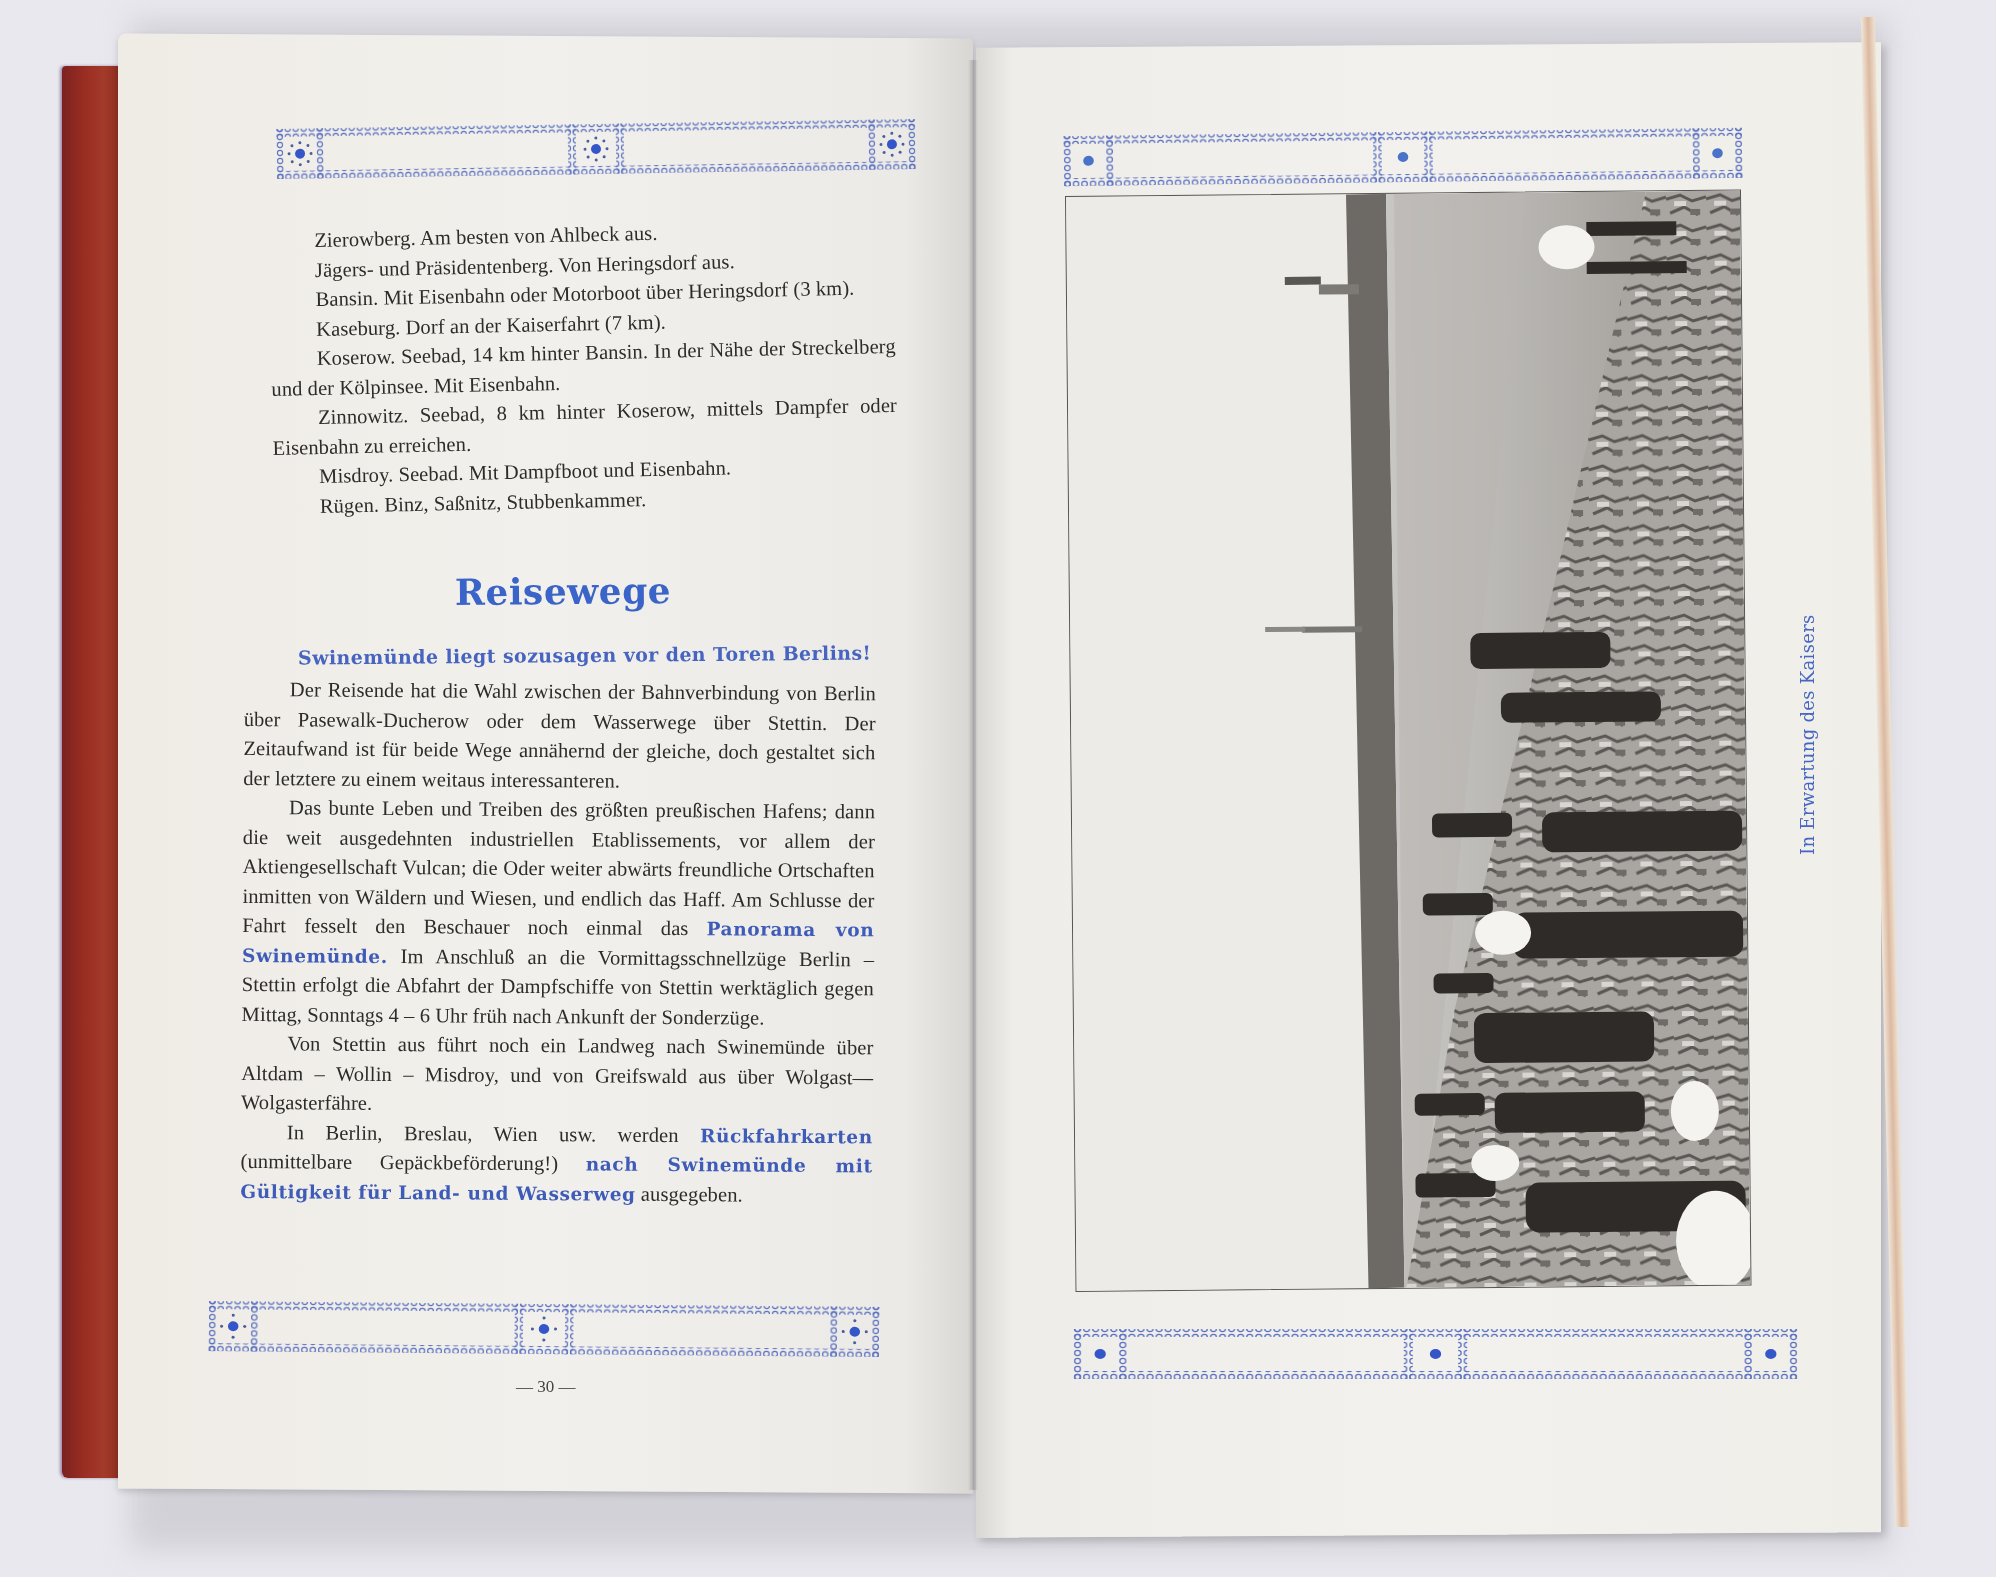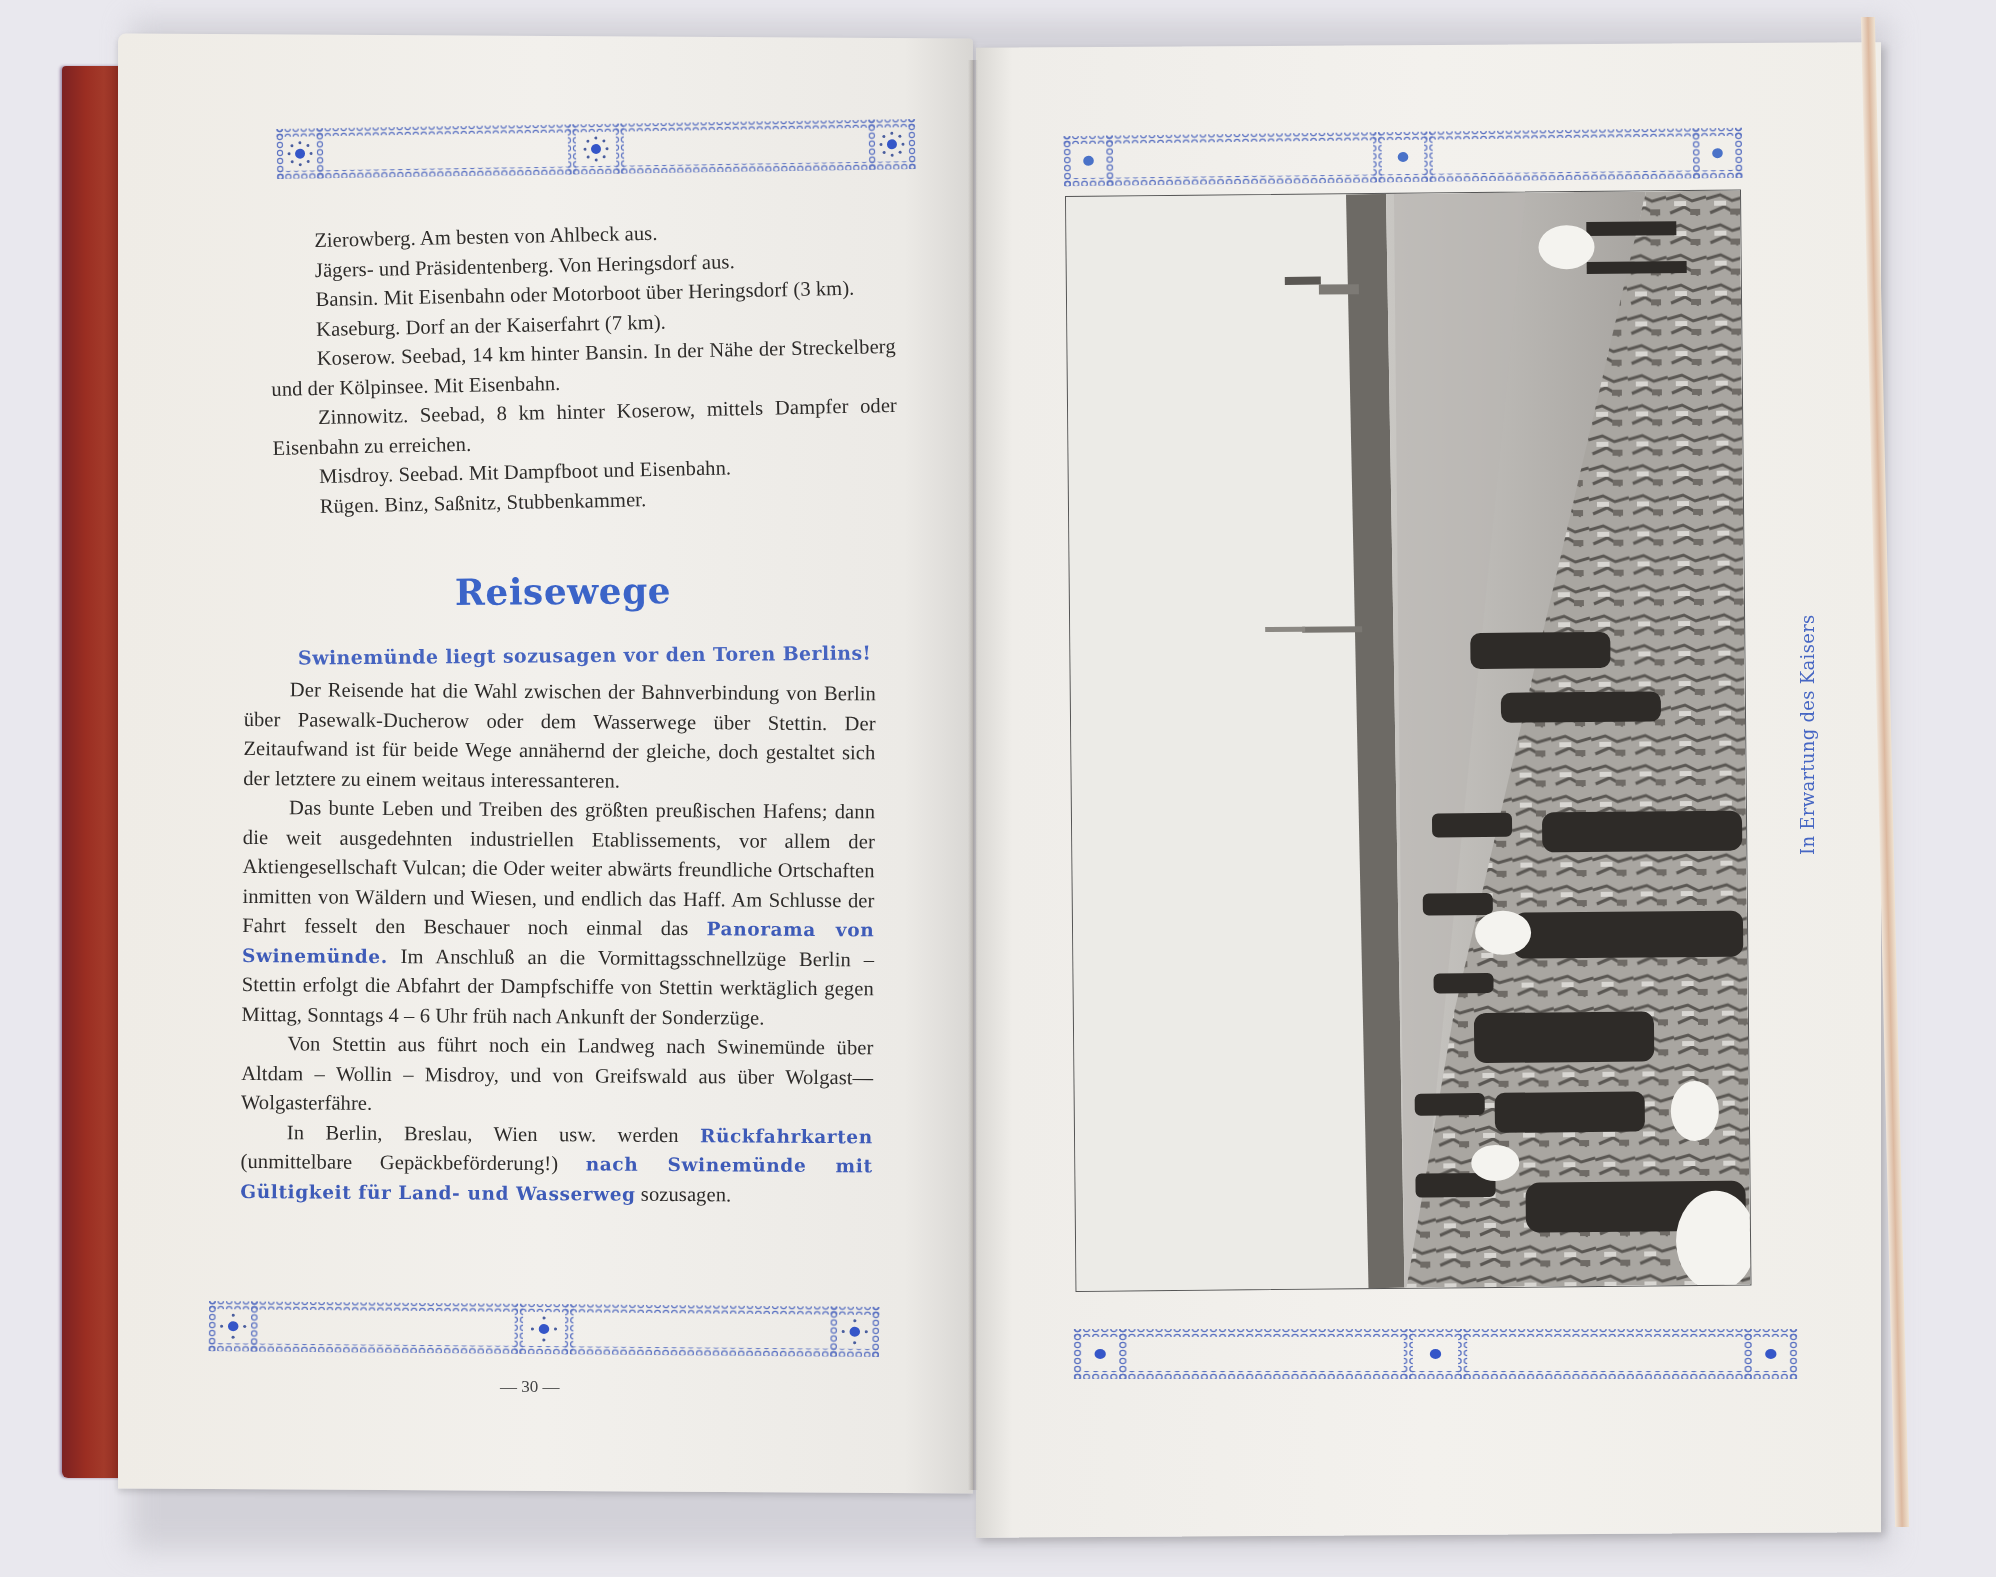--- a/index.html
+++ b/index.html
@@ -70,21 +70,21 @@
       font-family: "DejaVu Serif", serif; font-weight: bold;
       font-size: 19px; color: #4664c0; letter-spacing: 0.4px;
       transform: rotate(-0.5deg);
     }
     .body-block { left: 244px; top: 675px; width: 632px; transform: rotate(0.4deg); transform-origin: left top; }
     .hl {
       font-family: "DejaVu Serif", serif; font-weight: bold;
       color: #3e5bb8; font-size: 18.5px; letter-spacing: 0.6px;
     }
     .page-number {
-      position: absolute; left: 500px; top: 1377px; font-size: 17px; color: #444;
+      position: absolute; left: 516px; top: 1377px; font-size: 17px; color: #444;
     }
 
     .photo-frame {
       position: absolute; left: 1065px; top: 196px; width: 674px; height: 1094px;
       border: 1.5px solid #555;
       background: #eeede9;
       transform: rotate(-0.55deg);
       transform-origin: left top;
       overflow: hidden;
     }
@@ -238,21 +238,21 @@
 <div class="heading">Reisewege</div>
 <div class="subheading">Swinemünde liegt sozusagen vor den Toren Berlins!</div>
 
 <div class="text-block body-block">
   <p class="indent">Der Reisende hat die Wahl zwischen der Bahnverbindung von Berlin über Pasewalk-Ducherow oder dem Wasserwege über Stettin. Der Zeitaufwand ist für beide Wege annähernd der gleiche, doch gestaltet sich der letztere zu einem weitaus interessanteren.</p>
   <p class="indent">
     <span>Das bunte Leben und Treiben des größten preußischen Hafens; dann die weit ausgedehnten industriellen Etablissements, vor allem der Aktiengesellschaft Vulcan; die Oder weiter abwärts freundliche Ortschaften inmitten von Wäldern und Wiesen, und endlich das Haff. Am Schlusse der Fahrt fesselt den Beschauer noch einmal das </span><span class="hl">Panorama von Swinemünde.</span><span> Im Anschluß an die Vormittagsschnellzüge Berlin – Stettin erfolgt die Abfahrt der Dampfschiffe von Stettin werktäglich gegen Mittag, Sonntags 4 – 6 Uhr früh nach Ankunft der Sonderzüge.</span>
   </p>
   <p class="indent">Von Stettin aus führt noch ein Landweg nach Swinemünde über Altdam – Wollin – Misdroy, und von Greifswald aus über Wolgast—Wolgasterfähre.</p>
   <p class="indent">
-    <span>In Berlin, Breslau, Wien usw. werden </span><span class="hl">Rückfahrkarten</span><span> (unmittelbare Gepäckbeförderung!) </span><span class="hl">nach Swinemünde mit Gültigkeit für Land- und Wasserweg</span><span> sozusagen.</span>
+    <span>In Berlin, Breslau, Wien usw. werden </span><span class="hl">Rückfahrkarten</span><span> (unmittelbare Gepäckbeförderung!) </span><span class="hl">nach Swinemünde mit Gültigkeit für Land- und Wasserweg</span><span> ausgegeben.</span>
   </p>
 </div>
 
 <div class="page-number">— 30 —</div>
 
 <div class="photo-frame">
   <svg viewBox="0 0 674 1094" preserveAspectRatio="none">
     <defs>
       <linearGradient id="sea" x1="0" x2="1" y1="0" y2="0">
         <stop offset="0" stop-color="#c9c7c3"></stop>

